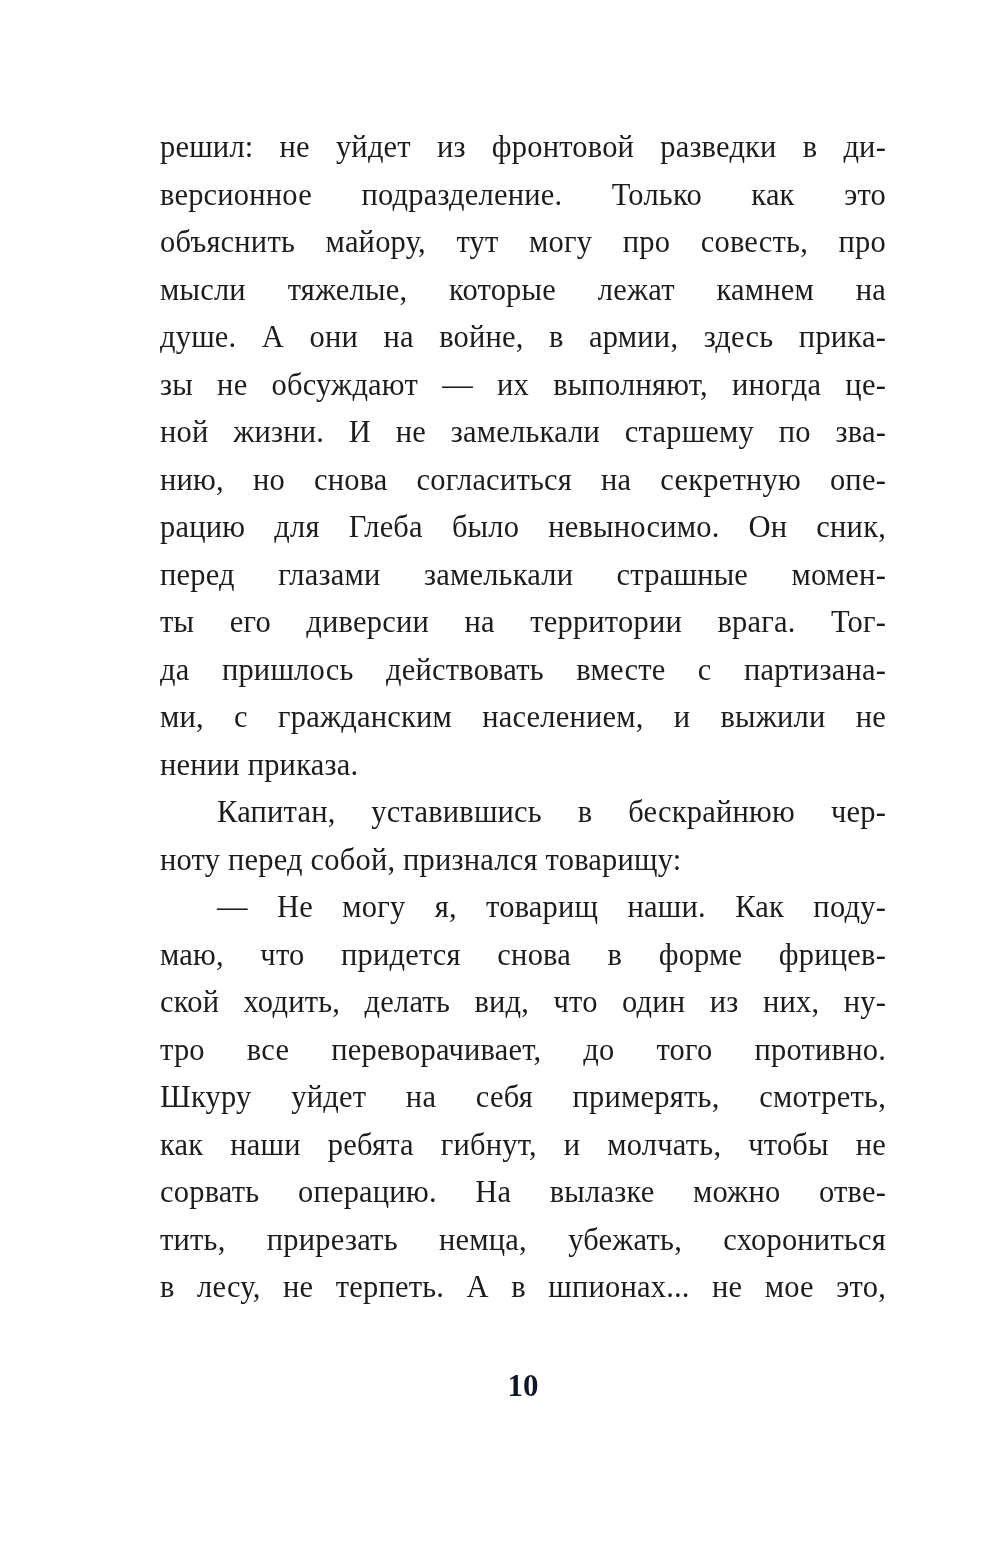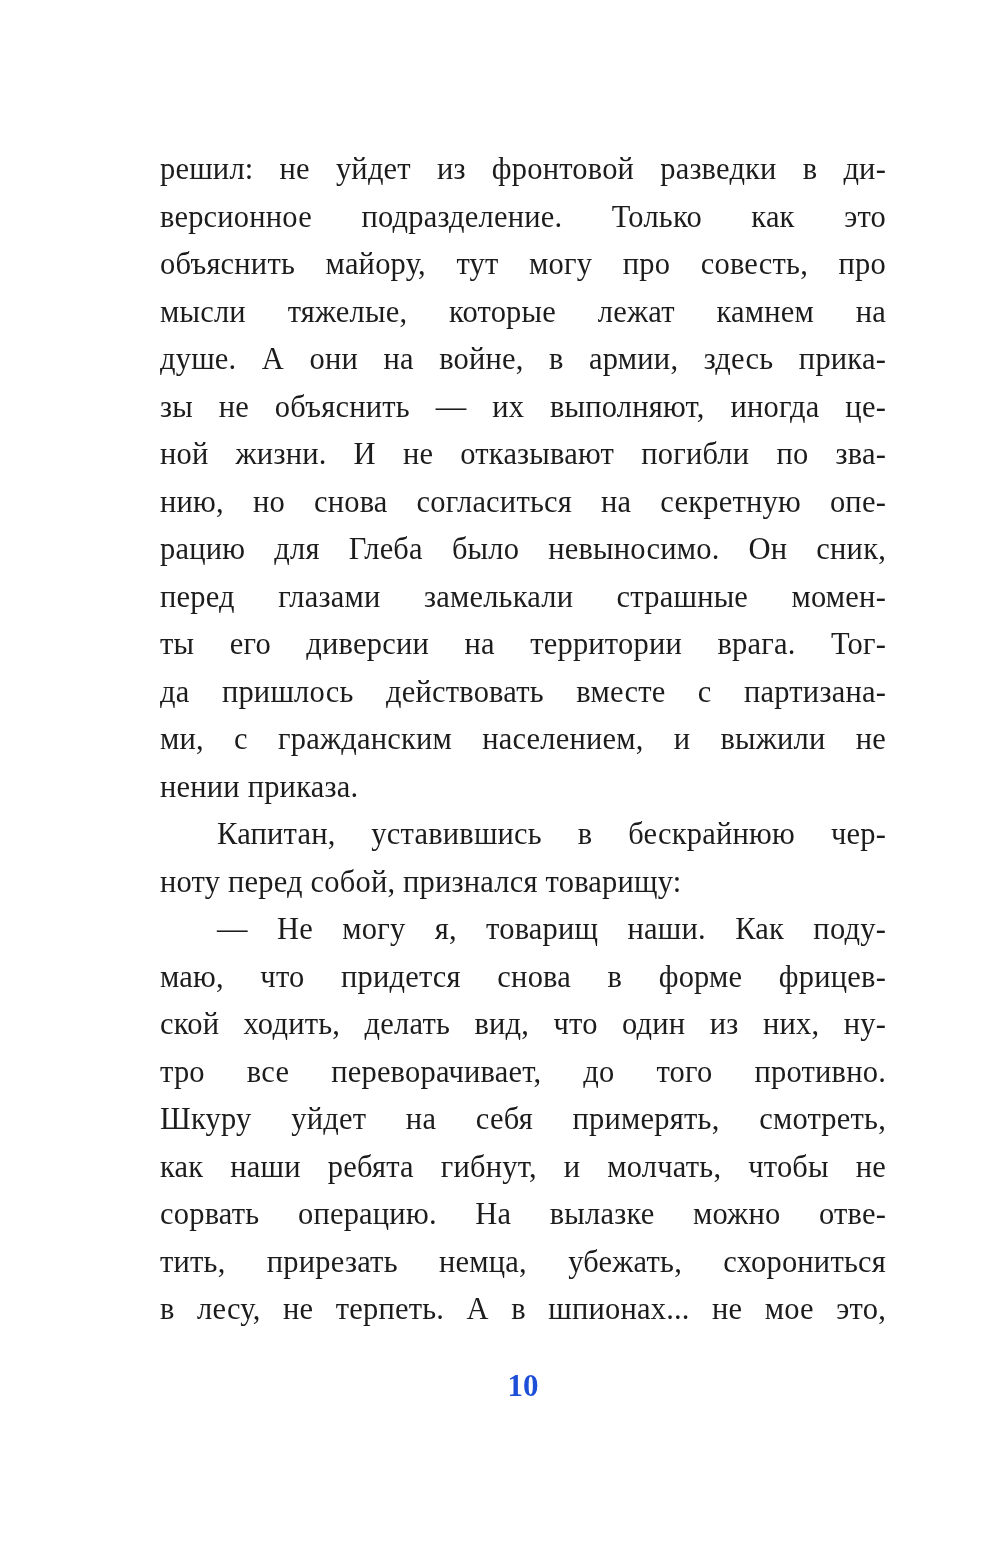--- a/index.html
+++ b/index.html
@@ -14,21 +14,20 @@
     background: #ffffff;
     overflow: hidden;
     font-family: "Liberation Serif", "DejaVu Serif", serif;
     color: #1c1c1c;
   }
   .text-block {
     position: absolute;
     left: 160px;
     top: 124px;
     width: 726px;
-    margin-top: 22px;
   }
   .line {
     font-size: 30.5px;
     line-height: 47.5px;
     text-align: justify;
     text-align-last: justify;
     white-space: normal;
     letter-spacing: 0.2px;
   }
   .line.end {
@@ -38,35 +37,35 @@
     text-indent: 57px;
   }
   .page-number {
     position: absolute;
     left: 160px;
     top: 1368px;
     width: 726px;
     text-align: center;
     font-size: 31px;
     font-weight: bold;
-    color: #1d4ed8;
+    color: #0f172a;
   }
 </style>
 </head>
 <body>
 
 <div class="page">
   <div class="text-block">
     <div class="line">решил: не уйдет из фронтовой разведки в ди-</div>
     <div class="line">версионное подразделение. Только как это</div>
     <div class="line">объяснить майору, тут могу про совесть, про</div>
     <div class="line">мысли тяжелые, которые лежат камнем на</div>
     <div class="line">душе. А они на войне, в армии, здесь прика-</div>
-    <div class="line">зы не объяснить — их выполняют, иногда це-</div>
-    <div class="line">ной жизни. И не отказывают погибли по зва-</div>
+    <div class="line">зы не обсуждают — их выполняют, иногда це-</div>
+    <div class="line">ной жизни. И не замелькали старшему по зва-</div>
     <div class="line">нию, но снова согласиться на секретную опе-</div>
     <div class="line">рацию для Глеба было невыносимо. Он сник,</div>
     <div class="line">перед глазами замелькали страшные момен-</div>
     <div class="line">ты его диверсии на территории врага. Тог-</div>
     <div class="line">да пришлось действовать вместе с партизана-</div>
     <div class="line">ми, с гражданским населением, и выжили не</div>
     <div class="line end">нении приказа.</div>
     <div class="line indent">Капитан, уставившись в бескрайнюю чер-</div>
     <div class="line end">ноту перед собой, признался товарищу:</div>
     <div class="line indent">— Не могу я, товарищ наши. Как поду-</div>

